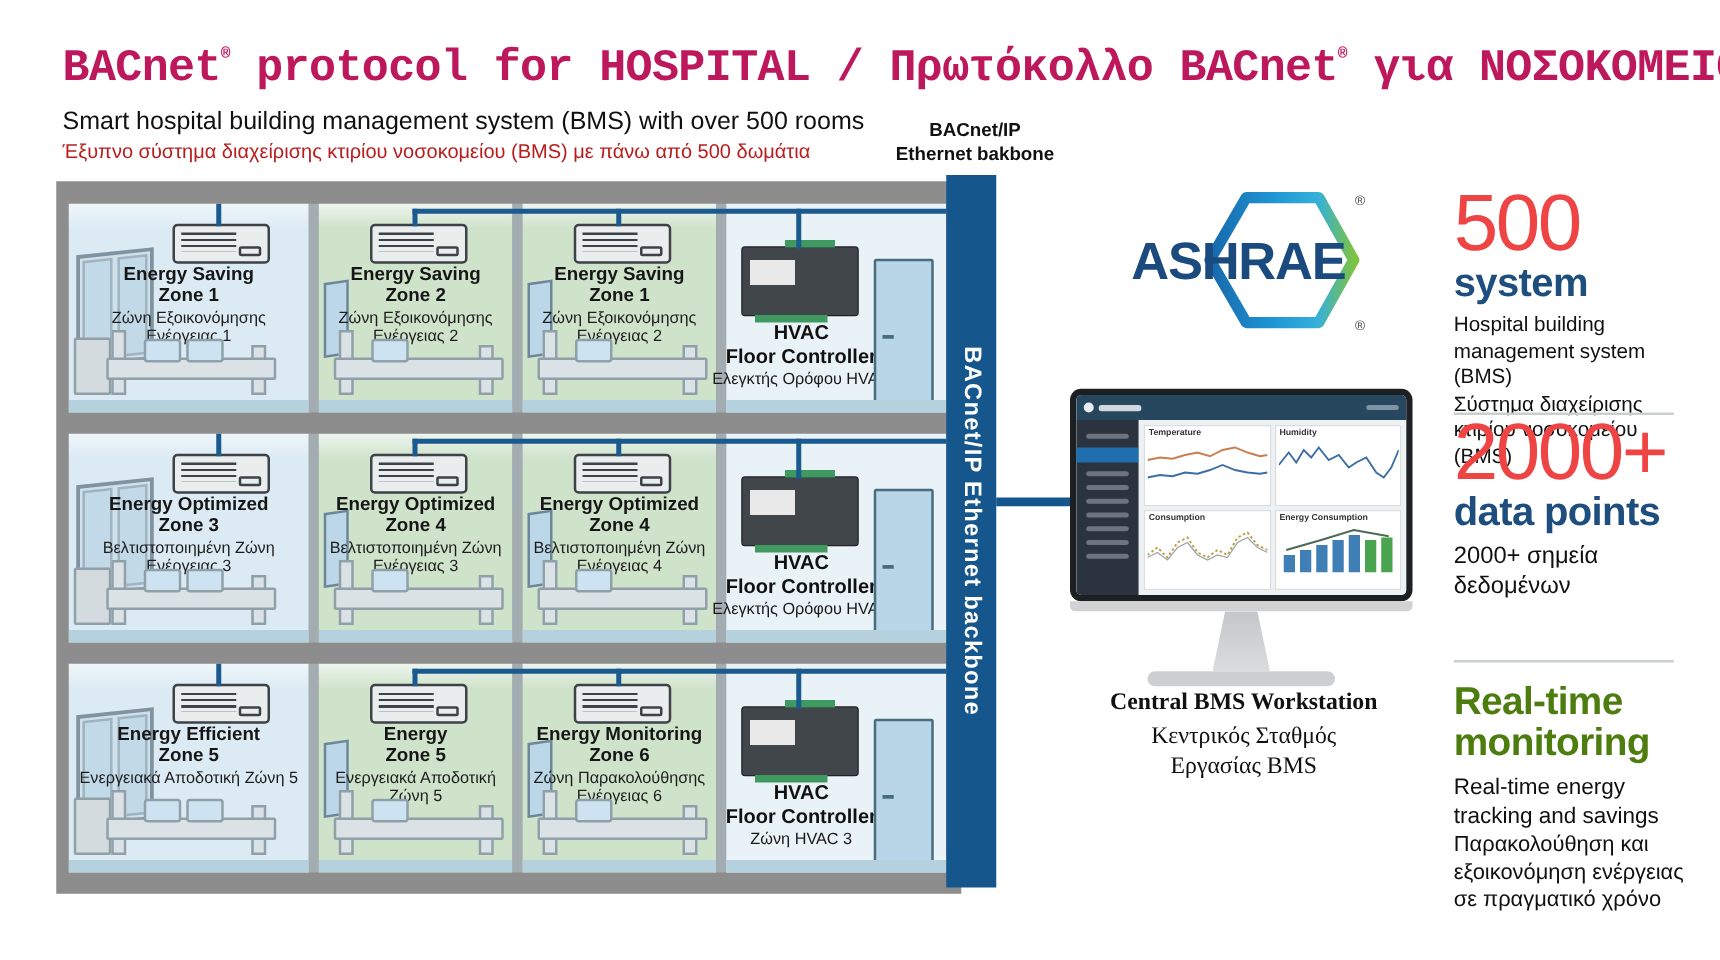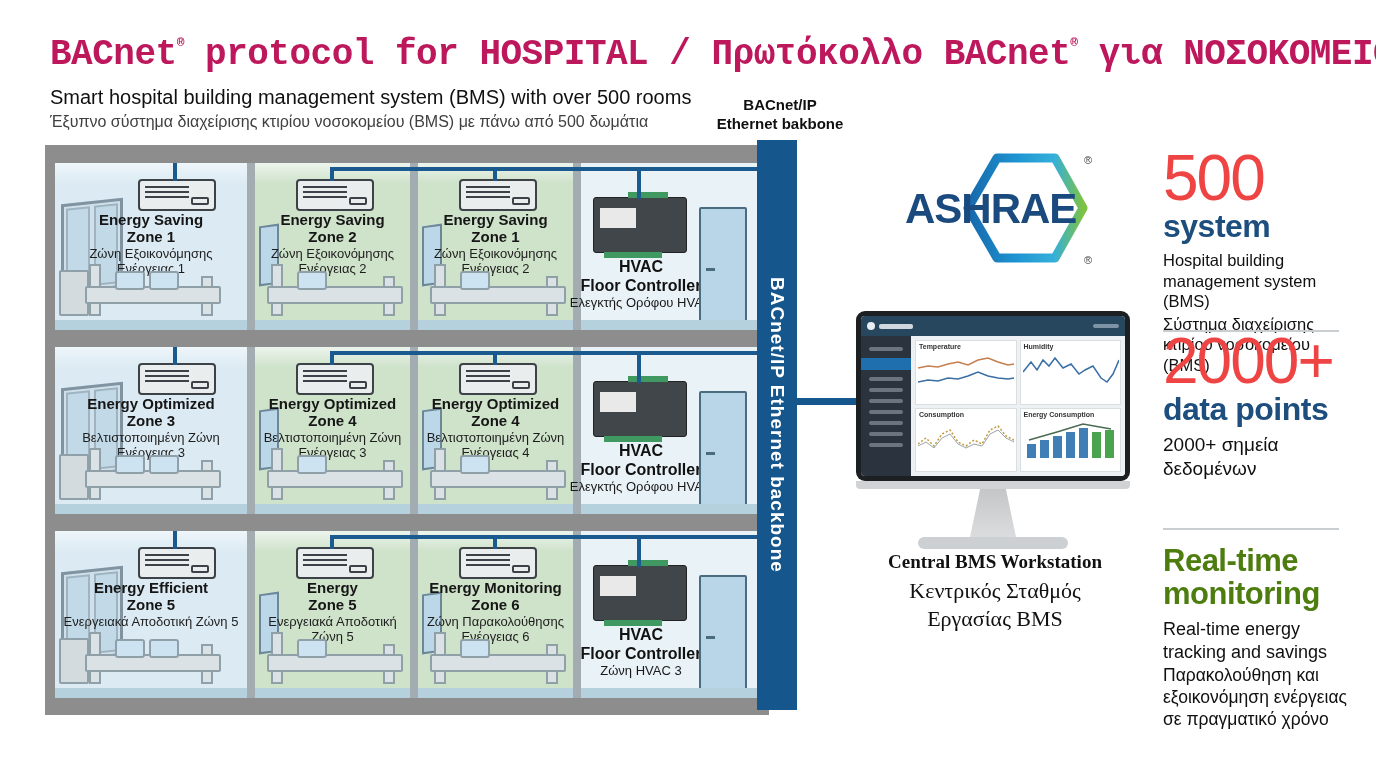--- a/index.html
+++ b/index.html
@@ -4,21 +4,21 @@
 <style>
   html,body{margin:0;padding:0;background:#fff;}
   #canvas{position:relative;width:1376px;height:768px;background:#ffffff;overflow:hidden;
           font-family:"Liberation Sans",sans-serif;color:#111;}
   .abs{position:absolute;}
 
   
   .title{left:50px;top:34px;font-size:36px;font-weight:bold;color:#be185d;letter-spacing:-0.5px;white-space:nowrap;font-family:Liberation Mono, monospace;}
   .title sup{font-size:13px;vertical-align:18px;}
   .sub-en{left:50px;top:86px;font-size:20px;color:#101010;}
-  .sub-el{left:50px;top:113px;font-size:16px;color:#404040;}
+  .sub-el{left:50px;top:113px;font-size:16px;color:#b91c1c;}
   .bb-top-label{left:690px;top:96px;width:180px;text-align:center;font-size:15px;font-weight:bold;line-height:1.25;color:#101010;}
 
   
   .building{left:45px;top:145px;width:724px;height:570px;background:#8d8d8d;}
   .floor{position:absolute;left:10px;width:702px;height:167px;border-radius:25px;}
   .room{position:absolute;top:0;height:100%;overflow:hidden;}
   .room.blue{background:linear-gradient(180deg,#eef6fa 0px,#dcebf3 20px);}
   .room.green{background:linear-gradient(180deg,#edf5ee 0px,#cfe2ca 20px);}
   .room::after{content:"";position:absolute;left:0;right:0;bottom:0;height:10px;background:#b5d1de;}
   .rA{left:0;width:192px;}
@@ -97,21 +97,21 @@
   .sbar{height:4px;background:#8d98a3;margin:7px 8px;border-radius:2px;opacity:.65;}
   .sbar.hl{height:12px;background:#1f6fae;opacity:1;margin:6px 0;border-radius:0;}
   .dash-main{flex:1;background:#eef1f3;display:grid;grid-template-columns:1fr 1fr;grid-template-rows:1fr 1fr;gap:3px;padding:4px;}
   .panel{background:#fff;border:1px solid #d9dee1;position:relative;padding:2px 3px;overflow:hidden;}
   .ptitle{font-size:7px;font-weight:bold;color:#333;line-height:1;}
   .panel svg{position:absolute;left:2px;top:11px;}
 
   
   .mon-cap{left:870px;top:550px;width:250px;text-align:center;line-height:1.3;font-family:Liberation Serif, serif;}
   .mon-cap .en{font-size:19px;font-weight:bold;color:#111;}
-  .mon-cap .el{font-size:22px;color:#111;margin:2px auto 0;width:200px;}
+  .mon-cap .el{font-size:19px;color:#111;margin:2px auto 0;width:200px;}
 
   
   .ashrae{left:905px;top:150px;width:192px;height:116px;}
 
   
   .stat{left:1163px;width:190px;}
   .stat .big{font-size:64px;font-weight:normal;color:#ef4444;line-height:.95;letter-spacing:-2px;}
   .stat .subhead{font-size:32px;font-weight:bold;color:#1d4e7e;line-height:1.1;letter-spacing:-0.5px;}
   .stat .body{font-size:16.5px;color:#101010;line-height:1.25;white-space:pre-line;margin-top:6px;}
   .stat .body.lg{font-size:19px;}

